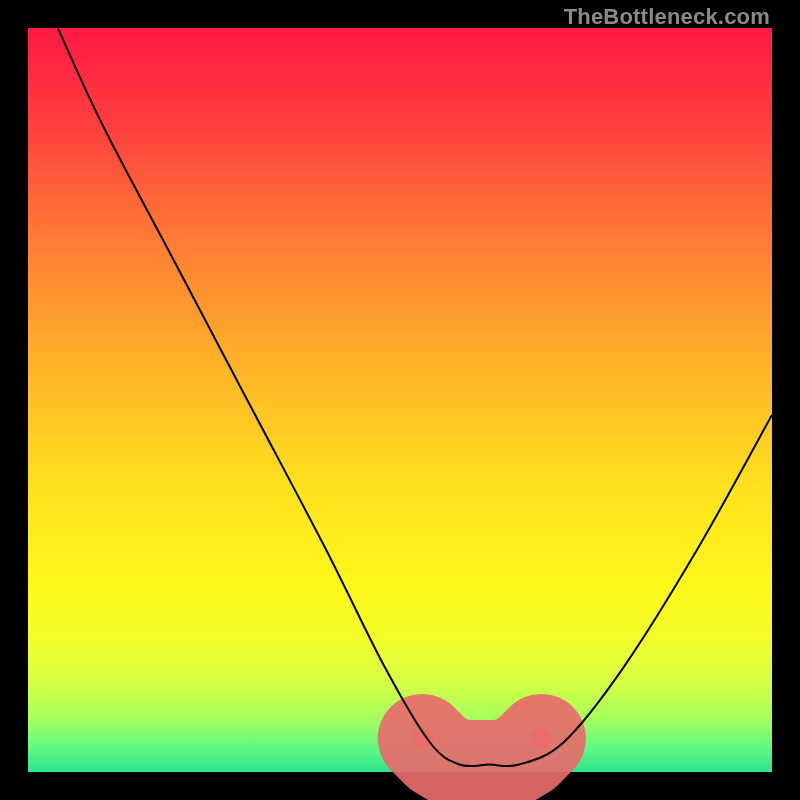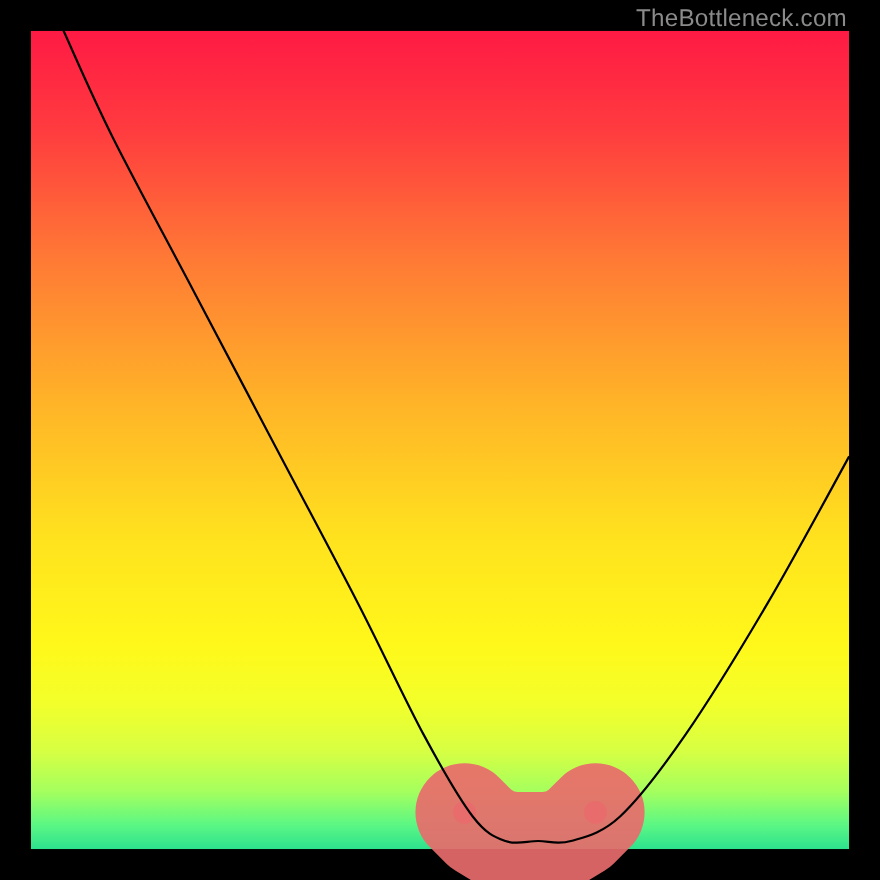--- a/index.html
+++ b/index.html
@@ -33,21 +33,21 @@
     top: 0;
     width: 100%;
     height: 100%;
   }
   .watermark {
     position: absolute;
     top: 4px;
     right: 30px;
     color: #8a8a8a;
     font-size: 22px;
-    font-weight: 400;
+    font-weight: 700;
     letter-spacing: 0.2px;
   }
   svg.curve {
     position: absolute;
     left: 0;
     top: 0;
     width: 100%;
     height: 100%;
     overflow: visible;
   }

